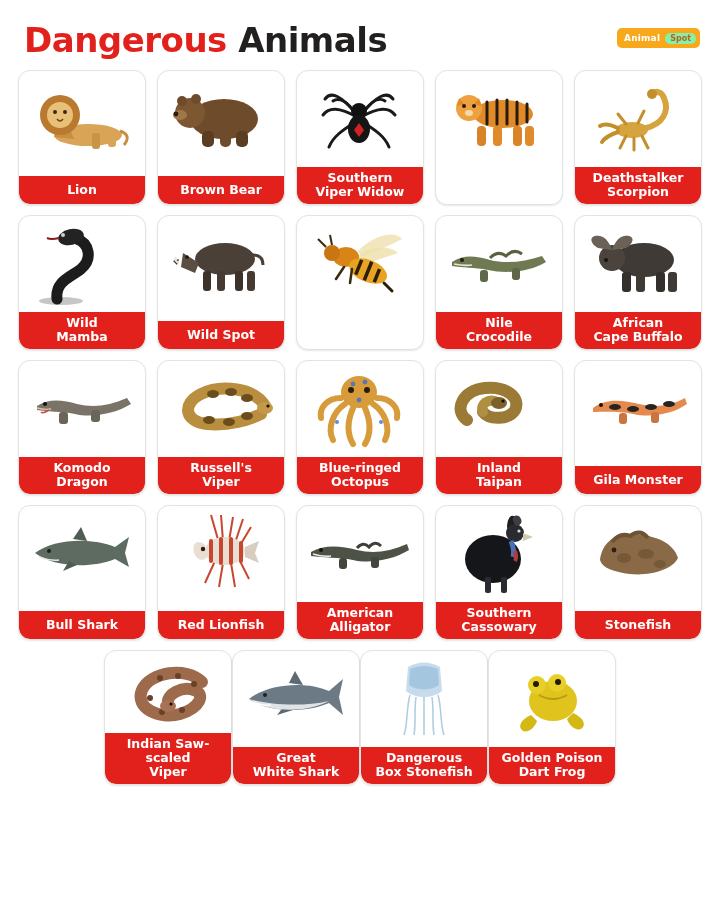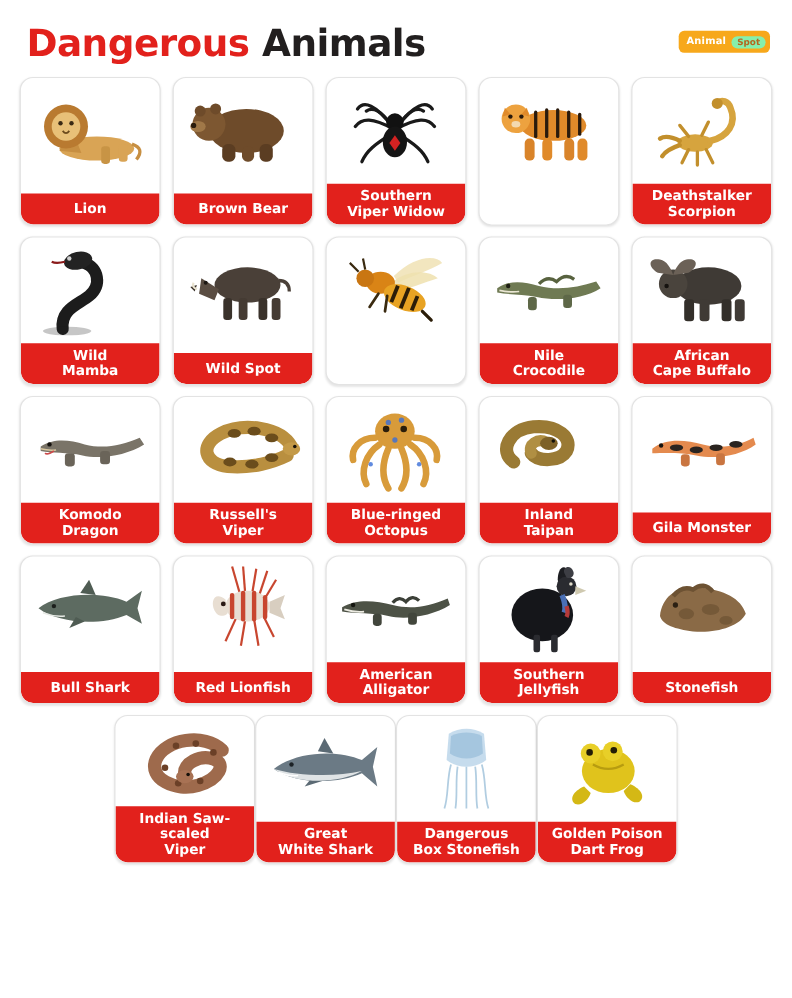--- a/index.html
+++ b/index.html
@@ -560,21 +560,21 @@
             <circle cx="66" cy="20" r="1.6" fill="#e0dccb"></circle>
             <path d="M58 30 q4 10 2 16" stroke="#4a6fb5" stroke-width="5" fill="none"></path>
             <path d="M62 40 q2 6 0 10" stroke="#b53a3a" stroke-width="4" fill="none"></path>
             <rect x="32" y="66" width="6" height="16" rx="2" fill="#2a2b30"></rect>
             <rect x="48" y="66" width="6" height="16" rx="2" fill="#2a2b30"></rect>
           </svg>
         </div>
         <div class="label">
           <span>
             <span>Southern</span><br>
-            <span>Jellyfish</span>
+            <span>Cassowary</span>
           </span>
         </div>
       </div>
 
       <div class="card one-line">
         <div class="art">
           <svg width="96" height="66" viewBox="0 0 96 66">
             <path d="M10 40 C12 22 26 12 46 14 C68 16 84 24 88 38 C82 50 60 56 40 54 C24 52 12 48 10 40 Z" fill="#8a6a46"></path>
             <path d="M22 22 q8 -10 18 -6 q10 -8 18 2" stroke="#6d5233" stroke-width="4" fill="none"></path>
             <g fill="#6d5233" opacity="0.7">

